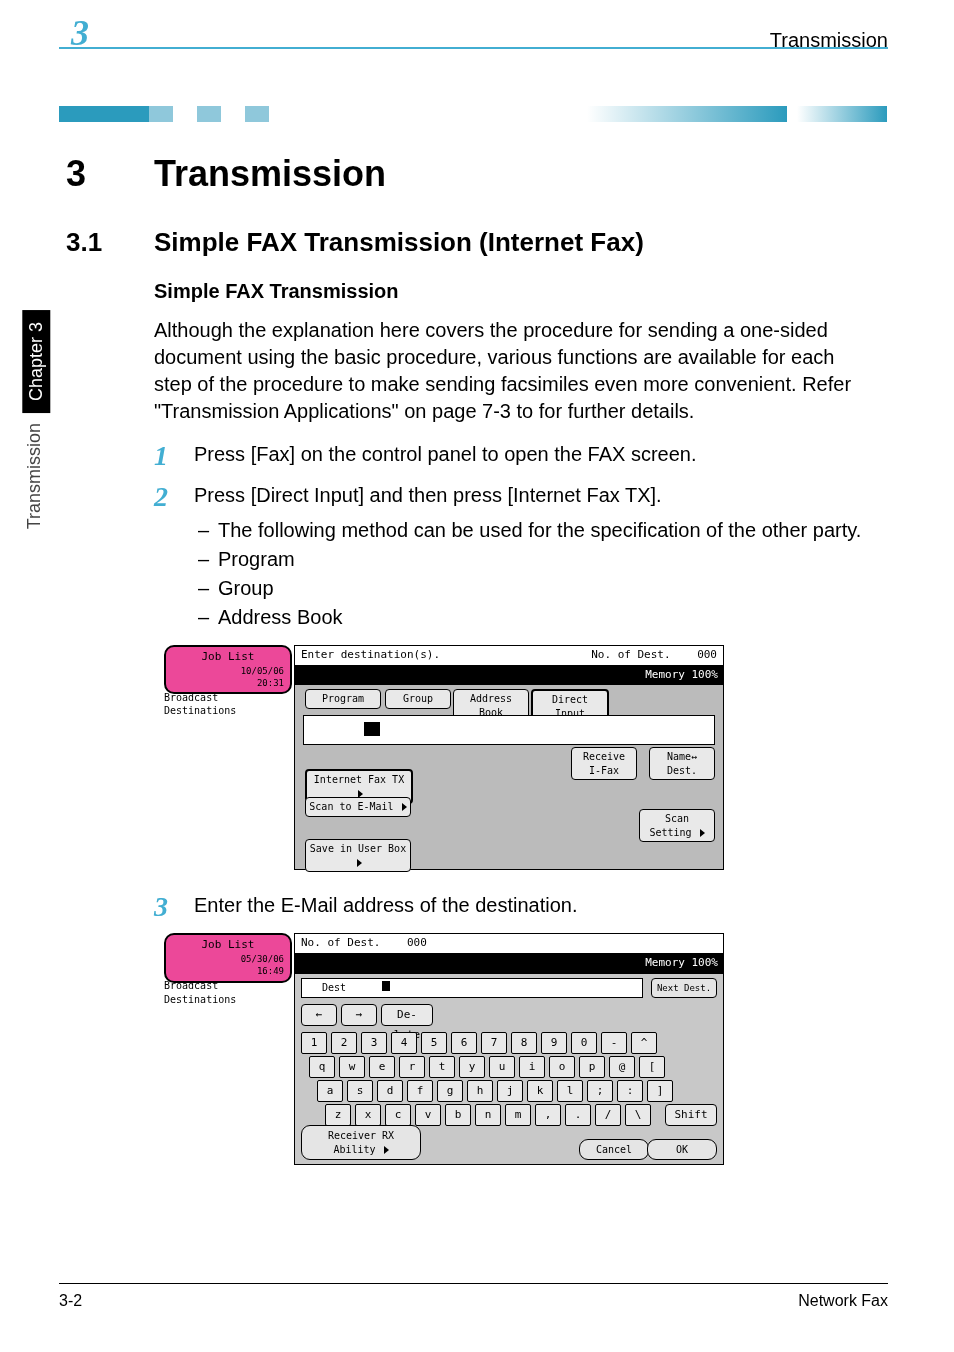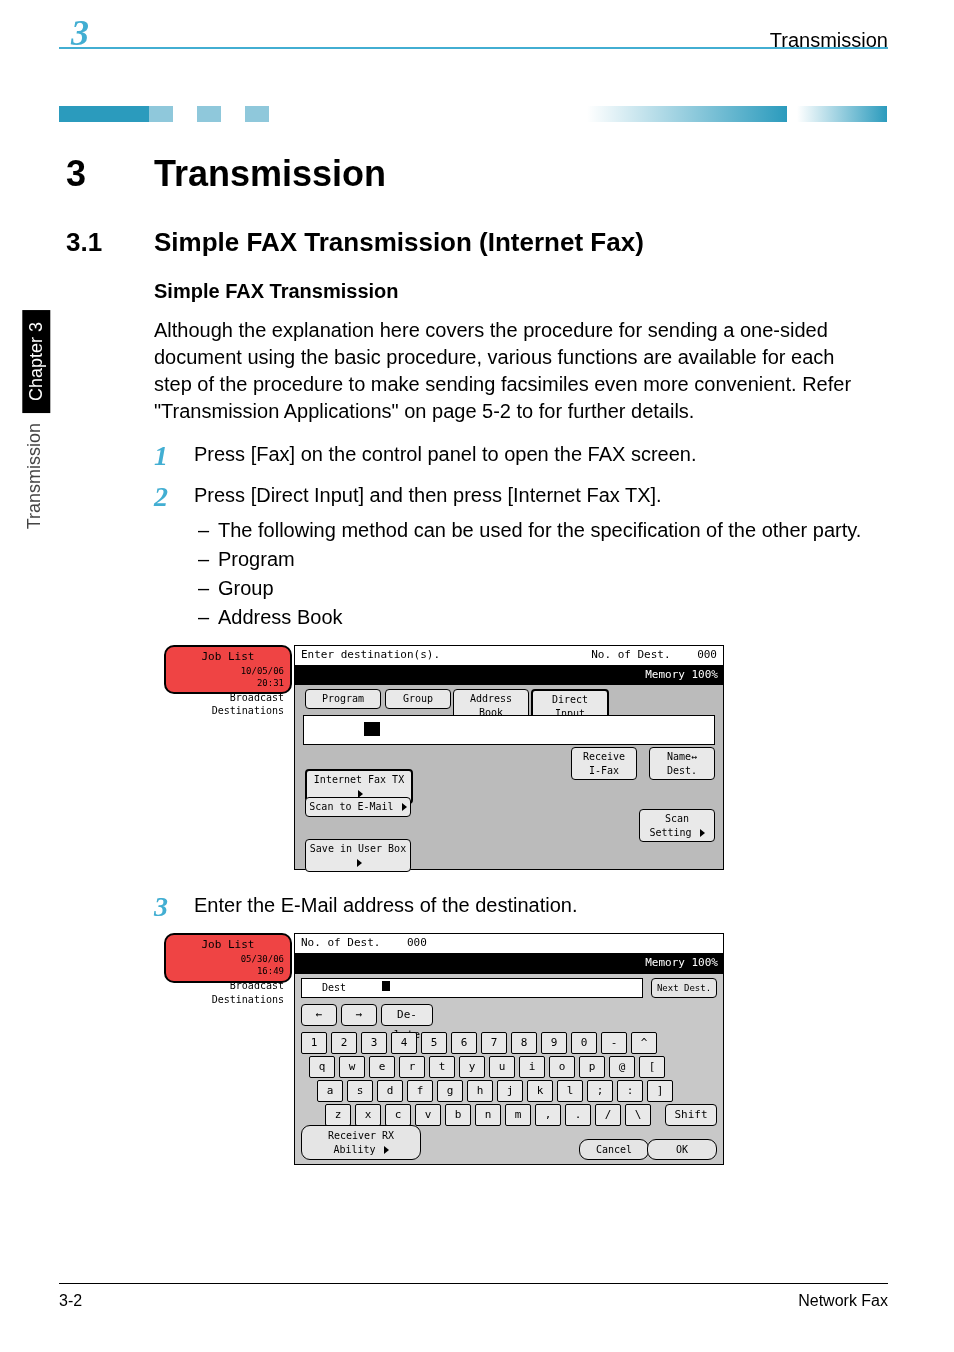--- a/index.html
+++ b/index.html
@@ -174,26 +174,26 @@
     display:flex; justify-content:space-between;
   }
   .lcd .sidebtn {
     position:absolute;
     left:0;
     width:120px;
     border:2px solid #000;
     border-radius:10px;
     text-align:center;
     padding:3px 2px;
-    background:#ef4444;
+    background:#ec4899;
   }
   .lcd .belowbtn {
     position:absolute;
     left:0; width:120px;
-    text-align:right;
+    text-align:left;
     font-size:10px;
   }
   .lcd .panel {
     position:relative;
     border:1px solid #000;
     background:#bbb;
     height:184px;
     margin-left:130px;
   }
   .lcd .tabbtn, .lcd .mini {
@@ -329,21 +329,21 @@
     <span>Transmission</span>
   </h1>
 
   <h2 class="sec-heading">
     <span class="sec-num">3.1</span>
     <span>Simple FAX Transmission (Internet Fax)</span>
   </h2>
 
   <h3 class="sub-heading">Simple FAX Transmission</h3>
 
-  <p class="body">Although the explanation here covers the procedure for sending a one-sided document using the basic procedure, various functions are available for each step of the procedure to make sending facsimiles even more convenient. Refer "Transmission Applications" on page 5-2 to for further details.</p>
+  <p class="body">Although the explanation here covers the procedure for sending a one-sided document using the basic procedure, various functions are available for each step of the procedure to make sending facsimiles even more convenient. Refer "Transmission Applications" on page 7-3 to for further details.</p>
 
   <div class="step">
     <span class="n">1</span>
     <span>Press [Fax] on the control panel to open the FAX screen.</span>
   </div>
 
   <div class="step">
     <span class="n">2</span>
     <span>Press [Direct Input] and then press [Internet Fax TX].</span>
     <ul>

